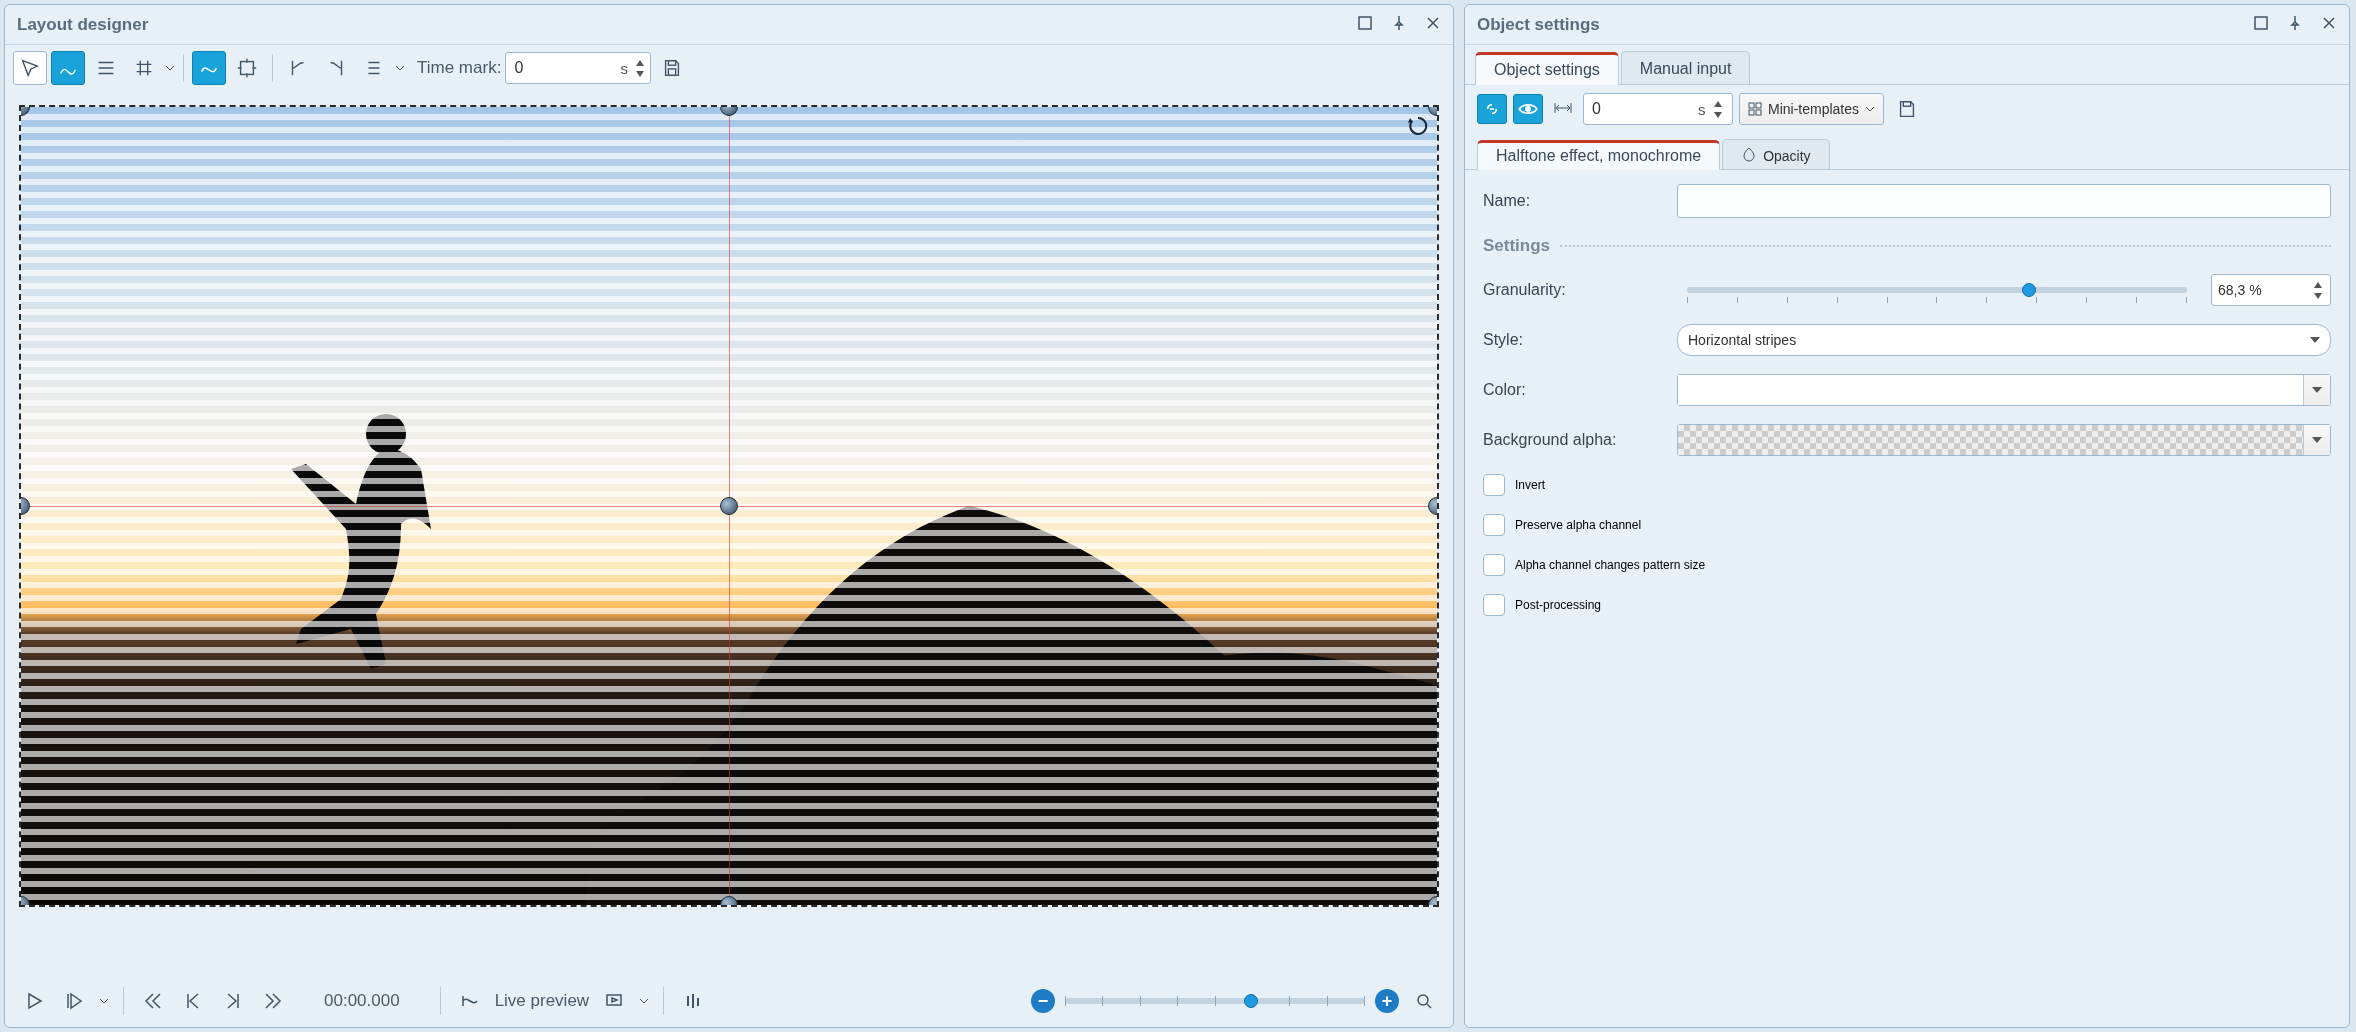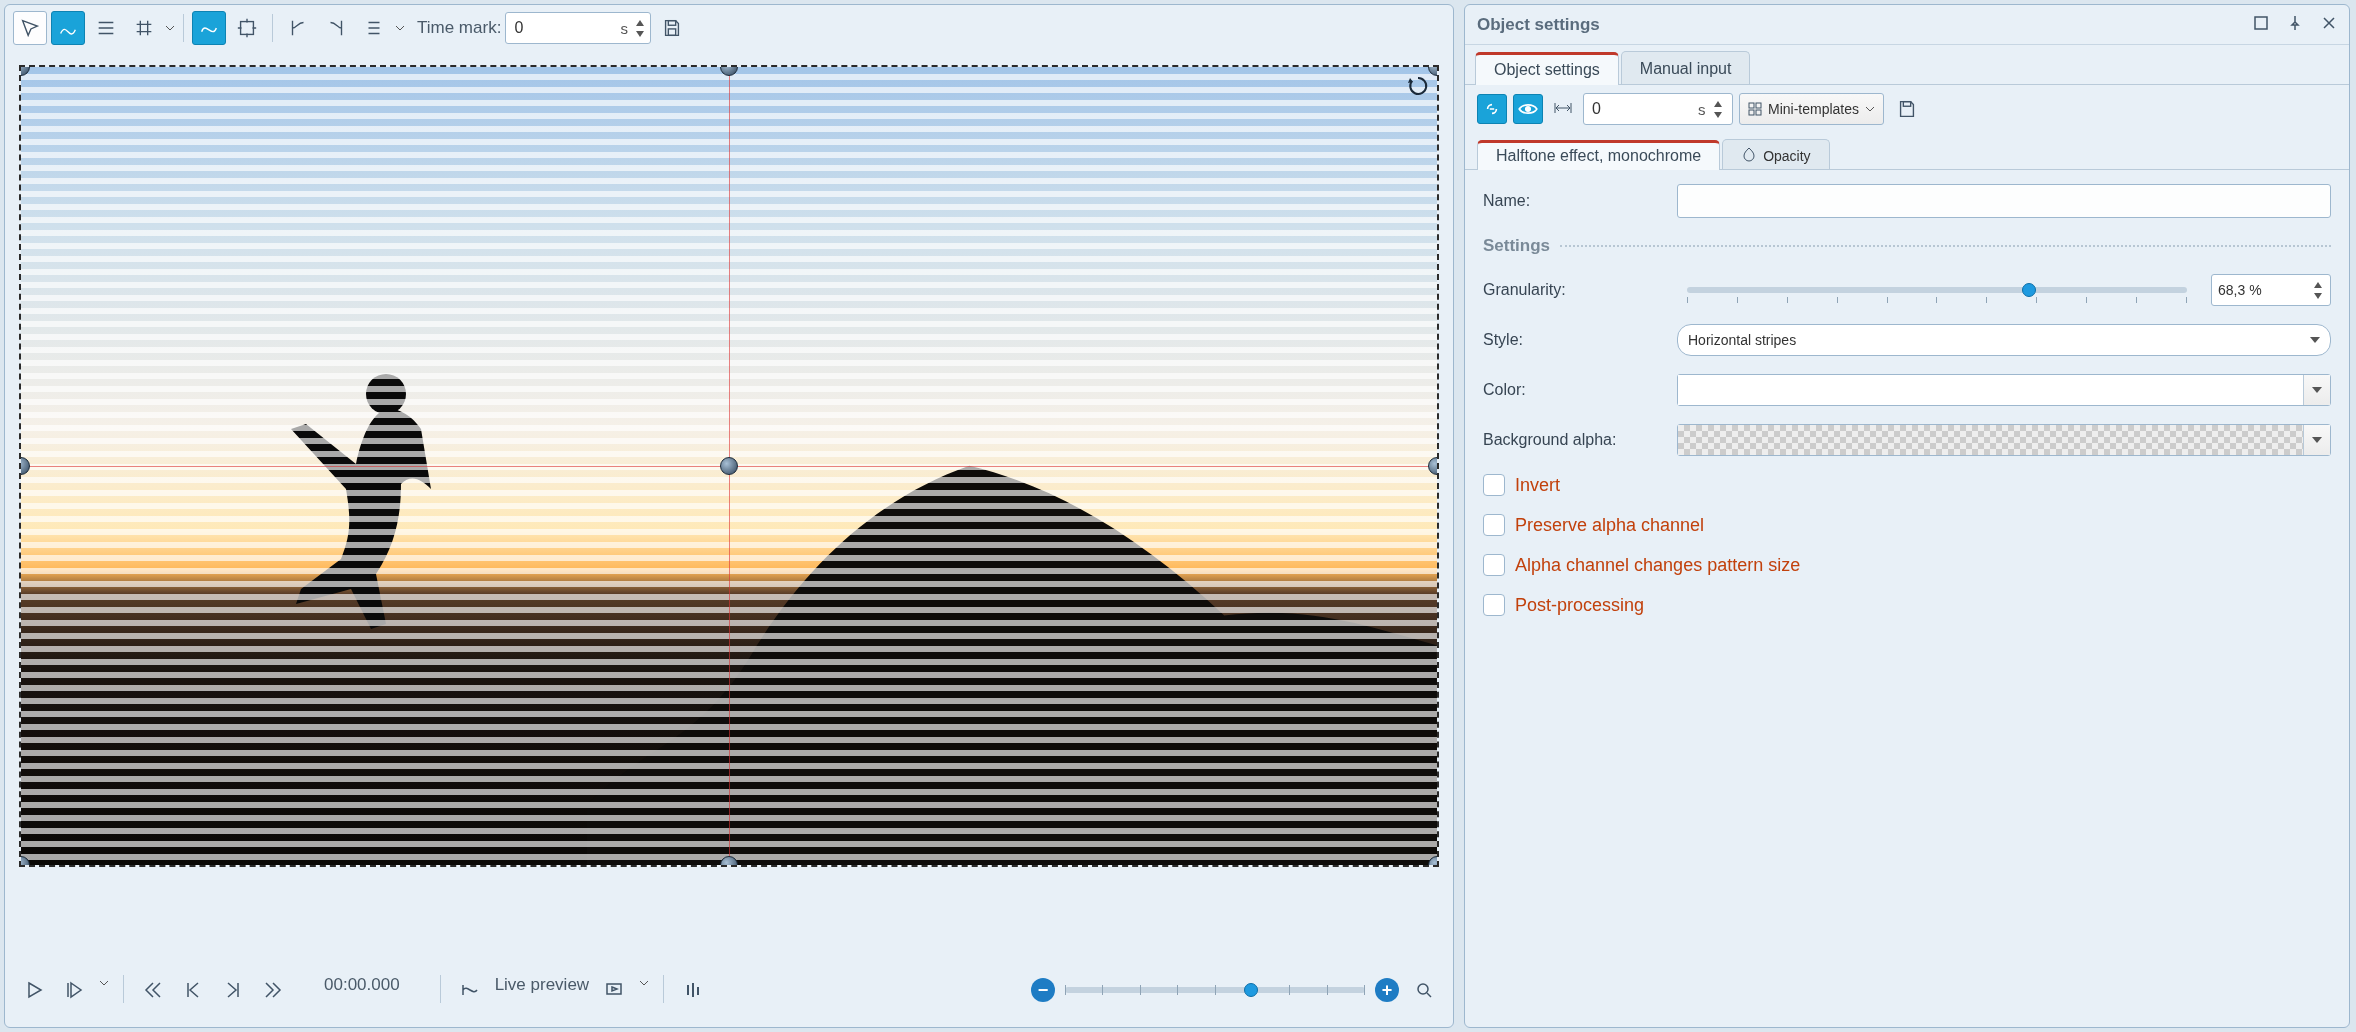--- a/index.html
+++ b/index.html
@@ -40,21 +40,21 @@
 .redline.h{left:0;right:0;height:1px;top:50%}
 .redline.v{top:0;bottom:0;width:1px;left:50%}
 .handle{position:absolute;width:18px;height:18px;border-radius:50%;background:radial-gradient(circle at 35% 35%,#a8c0d6,#2d4258);border:1px solid #1c2b3a}
 .h-tl{top:-9px;left:-9px}.h-tc{top:-9px;left:50%;margin-left:-9px}.h-tr{top:-9px;right:-9px}
 .h-ml{top:50%;left:-9px;margin-top:-9px}.h-mc{top:50%;left:50%;margin:-9px 0 0 -9px}.h-mr{top:50%;right:-9px;margin-top:-9px}
 .h-bl{bottom:-9px;left:-9px}.h-bc{bottom:-9px;left:50%;margin-left:-9px}.h-br{bottom:-9px;right:-9px}
 .top-marker{position:absolute;top:-20px;left:50%;margin-left:-6px;width:12px;height:20px}
 .rot{position:absolute;top:8px;right:8px;width:22px;height:22px}
 
 
-.footer{height:52px;display:flex;align-items:flex-start;padding:0 14px;gap:10px}
+.footer{height:52px;display:flex;align-items:center;padding:0 14px;gap:10px}
 .footer .tbtn{width:30px;height:30px}
 .footer .tbtn svg{width:18px;height:18px}
 .timecode{font-size:17px;color:#4a5a69;margin:0 26px}
 .lp-label{font-size:17px;color:#4a5a69}
 .slider-wrap{display:flex;align-items:center;gap:10px;margin-left:auto}
 .round{width:24px;height:24px;border-radius:50%;background:#1e7cc4;color:#fff;display:flex;align-items:center;justify-content:center;font-weight:bold;cursor:pointer;font-size:18px;line-height:1}
 .slider{width:300px;height:6px;background:#c3d2df;border-radius:3px;position:relative}
 .slider .ticks{position:absolute;inset:0;display:flex;justify-content:space-between;align-items:center}
 .slider .ticks span{width:1px;height:10px;background:#8fa4b6}
 .thumb{position:absolute;top:50%;width:14px;height:14px;border-radius:50%;background:#1e9ae0;border:1px solid #0d6fa8;transform:translate(-50%,-50%)}
@@ -77,28 +77,42 @@
 .gran-slider .thumb{left:68.3%}
 .gran-ticks{position:absolute;top:10px;left:0;right:0;display:flex;justify-content:space-between}
 .gran-ticks span{width:1px;height:6px;background:#8fa4b6}
 .gran-val{width:120px;height:32px;background:#fff;border:1px solid #9db7ce;border-radius:3px;display:flex;align-items:center;padding:0 6px;justify-content:space-between}
 .color-field{flex:1;height:32px;border:1px solid #9db7ce;border-radius:3px;display:flex;align-items:center}
 .color-swatch{flex:1;height:100%;background:#fff;border-right:1px solid #b9cad9}
 .color-swatch.checker{background-image:linear-gradient(45deg,#ccc 25%,transparent 25%),linear-gradient(-45deg,#ccc 25%,transparent 25%),linear-gradient(45deg,transparent 75%,#ccc 75%),linear-gradient(-45deg,transparent 75%,#ccc 75%);background-size:12px 12px;background-position:0 0,0 6px,6px -6px,-6px 0;background-color:#eee}
 .color-dd{width:26px;height:100%;display:flex;align-items:center;justify-content:center;background:linear-gradient(#f8f8f8,#ececec)}
 .check-row{display:flex;align-items:center;gap:10px}
 .checkbox{width:22px;height:22px;border:1px solid #9db7ce;border-radius:4px;background:#fff;cursor:pointer}
-.check-label{font-size:18px;color:#c2410c}
+.check-label{font-size:12px;color:#000000}
 .drop-full{flex:1;height:32px;background:#fff;border:1px solid #9db7ce;border-radius:14px;display:flex;align-items:center;padding:0 10px;justify-content:space-between;cursor:pointer}
 .drop-full svg{width:10px;height:10px;fill:#555}
 </style>
 </head>
 <body>
 
 <div class="panel panel-left">
+  <div class="panel-header">
+    <div class="panel-title">Layout designer</div>
+    <div class="hdr-icons">
+      <span><svg viewBox="0 0 16 16">
+            <rect x="2" y="2" width="12" height="12"></rect>
+          </svg></span>
+      <span><svg viewBox="0 0 16 16">
+            <path d="M8 1v6l3 3H5l3-3zM8 10v5"></path>
+          </svg></span>
+      <span><svg viewBox="0 0 16 16">
+            <path d="M3 3l10 10M13 3L3 13"></path>
+          </svg></span>
+    </div>
+  </div>
 
   <div class="toolbar">
     <button class="tbtn square">
         <svg viewBox="0 0 24 24">
           <path d="M4 4l6 16 3-7 7-3z"></path>
         </svg>
       </button>
     <button class="tbtn blue">
         <svg viewBox="0 0 24 24">
           <path d="M4 18c6-14 10 10 16-4" fill="none"></path>

